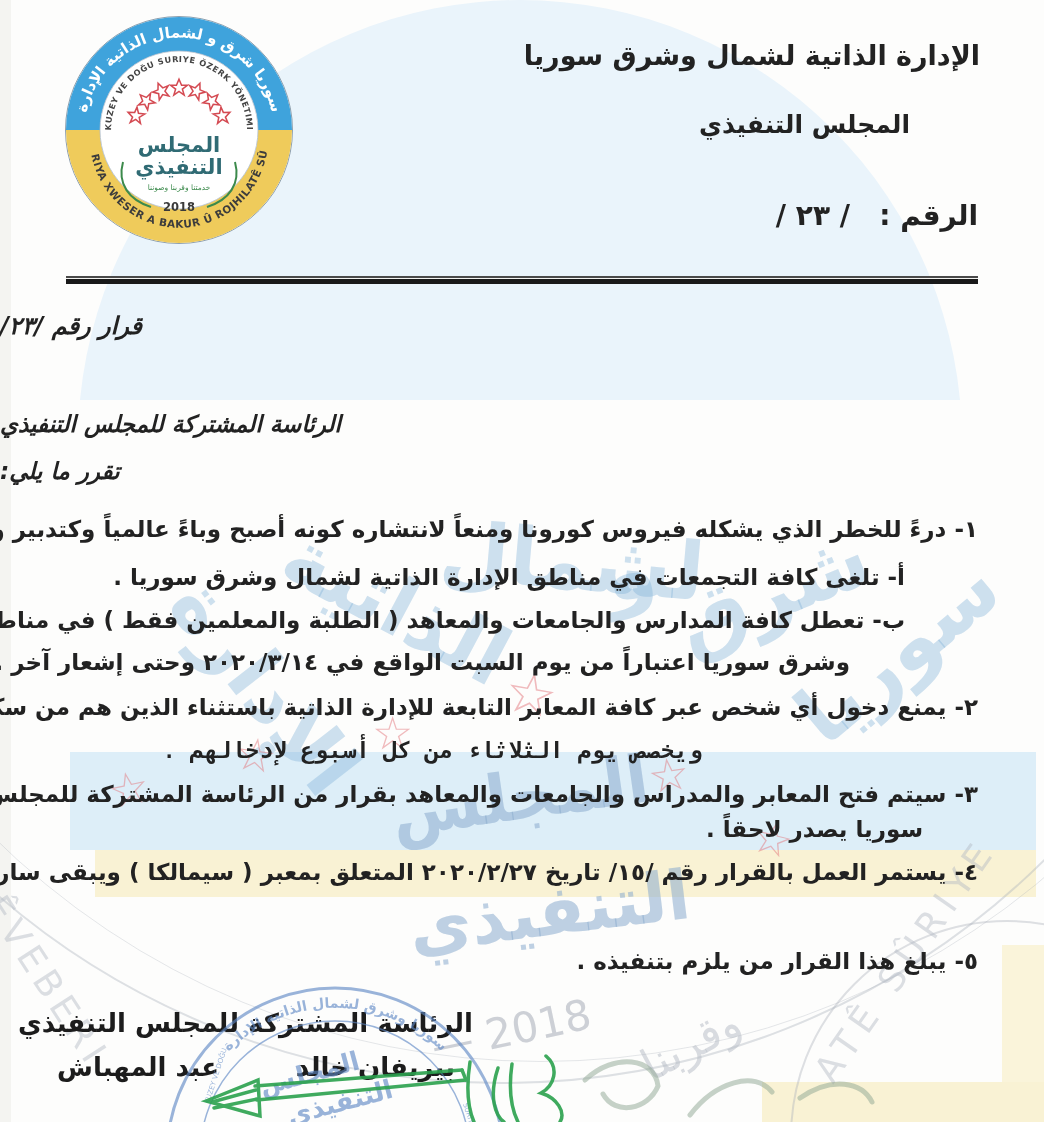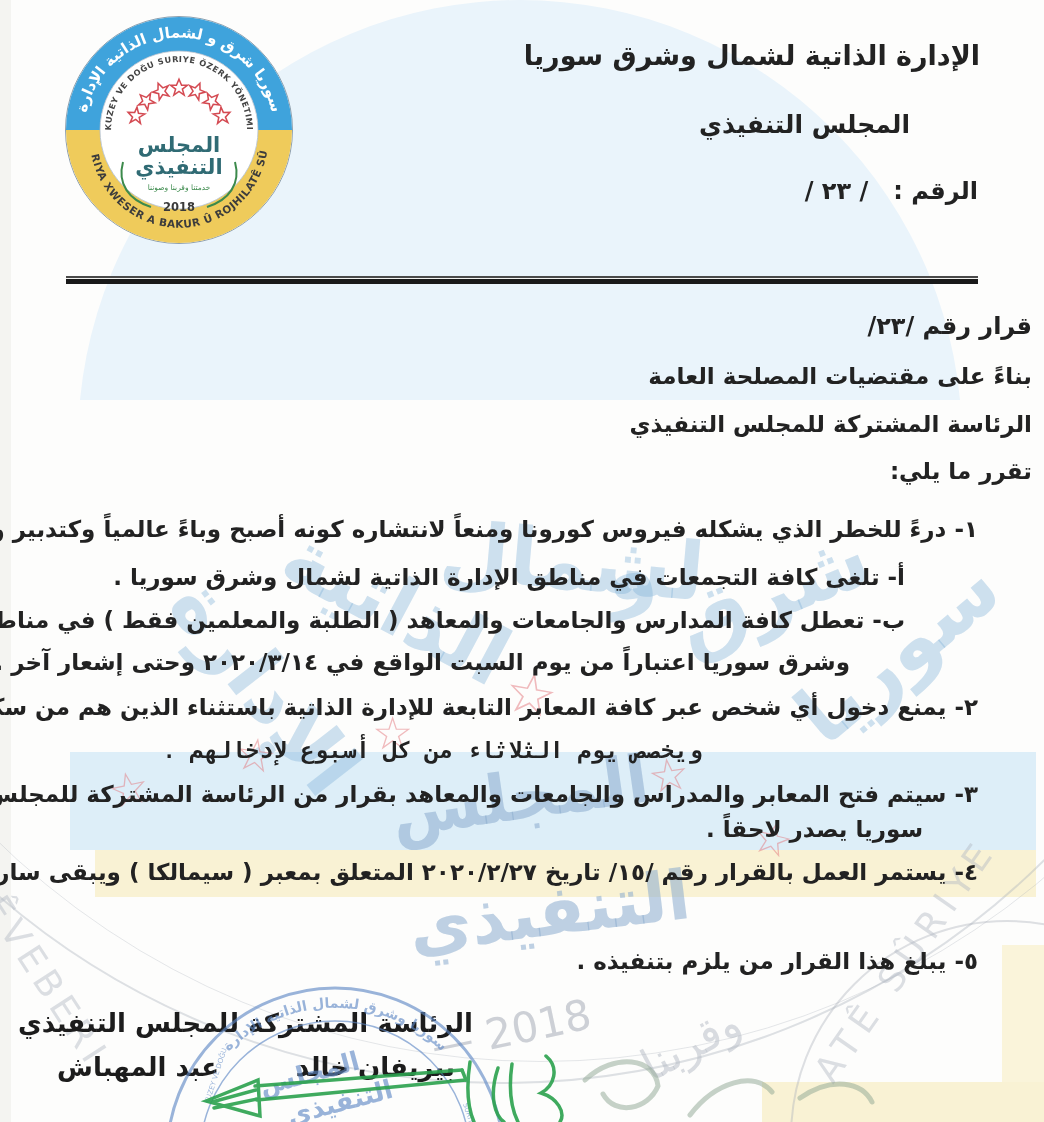--- a/index.html
+++ b/index.html
@@ -22,25 +22,25 @@
   .wm-gray{position:absolute;color:rgba(173,179,189,.6);white-space:nowrap;}
   .wm-circle{position:absolute;border-radius:50%;}
   .c1{left:-270px;top:-460px;width:1540px;height:1540px;border:2px solid rgba(168,175,186,.38);}
   .c2{left:-240px;top:-500px;width:1560px;height:1560px;border:1.5px solid rgba(168,175,186,.3);}
   .c3{left:790px;top:920px;width:430px;height:430px;border:2px solid rgba(172,178,188,.4);}
 
   
   .txt{position:absolute;z-index:2;direction:rtl;white-space:nowrap;font-weight:bold;color:#222;}
   .hdr-org{top:40px;right:64px;font-size:27px;}
   .hdr-council{top:110px;right:134px;font-size:25px;}
-  .hdr-num{top:177px;right:66px;font-size:24px;}
+  .hdr-num{top:199px;right:66px;font-size:28px;}
   .hdr-date{top:213px;right:66px;font-size:24px;}
   .divider{position:absolute;z-index:2;left:66px;top:276px;width:912px;height:8px;
            background:linear-gradient(#4a4a4a 0 2px,#f3f3f1 2px 3px,#191919 3px 8px);}
-  .center-line{left:0;right:12px;text-align:right;font-size:24px;}
+  .center-line{left:0;right:0;text-align:left;font-size:24px;font-style:italic;}
   .t-title{top:312px;}
   .t-basis{top:363px;font-size:23px;}
   .t-issuer{top:411px;font-size:23px;}
   .t-preamble{top:458px;font-size:23px;}
   .body-line{font-size:23px;line-height:34px;}
   .l-1 {top:512px;right:66px;}
   .l-a {top:560px;right:139px;}
   .l-b1{top:603px;right:139px;}
   .l-b2{top:645px;right:194px;}
   .l-2a{top:690px;right:66px;}
@@ -140,21 +140,20 @@
   <div class="txt hdr-council">المجلس التنفيذي</div>
   <div class="txt hdr-org">الإدارة الذاتية لشمال وشرق سوريا</div>
   <div class="txt hdr-num">
     <span>الرقم :</span>&nbsp;&nbsp;
     <span>/ ٢٣ /</span>
   </div>
 
   <div class="divider"></div>
 
   <div class="txt center-line t-title">قرار رقم /٢٣/</div>
-  <div class="txt center-line t-basis">بناءً على مقتضيات المصلحة العامة</div>
   <div class="txt center-line t-issuer">الرئاسة المشتركة للمجلس التنفيذي</div>
   <div class="txt center-line t-preamble">تقرر ما يلي:</div>
 
   <div class="txt body-line l-1">١- درءً للخطر الذي يشكله فيروس كورونا ومنعاً لانتشاره  كونه أصبح وباءً عالمياً وكتدبير وقائي يُتخذ ما يلي:</div>
   <div class="txt body-line l-a">أ-   تلغى كافة التجمعات في  مناطق الإدارة الذاتية لشمال وشرق سوريا .</div>
   <div class="txt body-line l-b1">ب-   تعطل كافة المدارس والجامعات والمعاهد ( الطلبة والمعلمين فقط ) في مناطق الإدارة الذاتية لشمال</div>
   <div class="txt body-line l-b2">وشرق سوريا اعتباراً من يوم السبت الواقع في ٢٠٢٠/٣/١٤ وحتى إشعار آخر .</div>
   <div class="txt body-line l-2a">٢- يمنع دخول أي شخص عبر كافة المعابر التابعة للإدارة الذاتية باستثناء الذين هم من سكان شمال وشرق سوريا</div>
   <div class="txt body-line l-2b">ويخصص يوم الثلاثاء من كل أسبوع لإدخالهم .</div>
   <div class="txt body-line l-3a">٣- سيتم فتح المعابر والمدراس والجامعات والمعاهد بقرار من الرئاسة المشتركة للمجلس التنفيذي لشمال وشرق</div>

